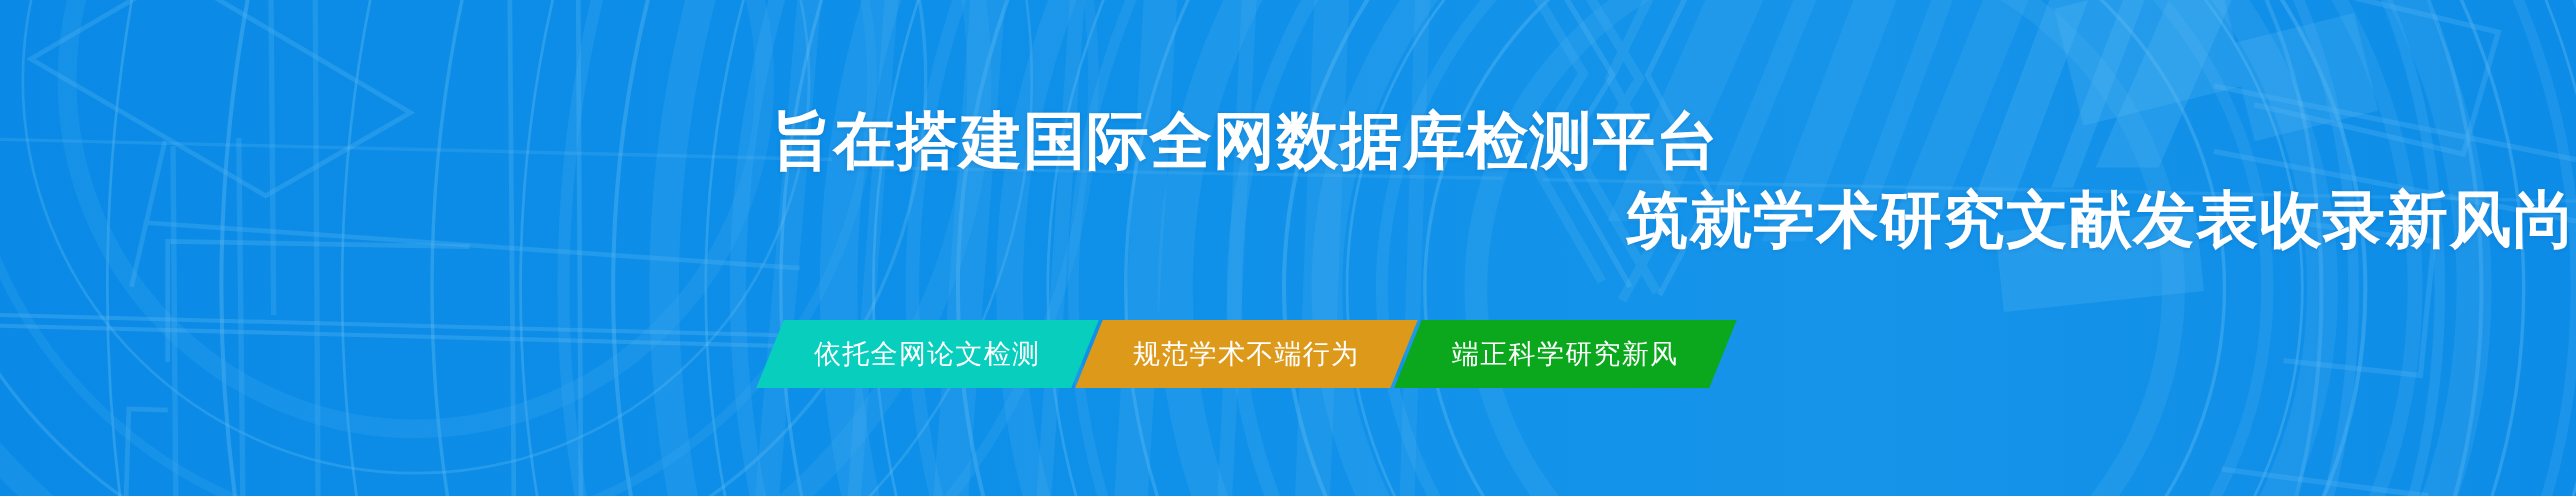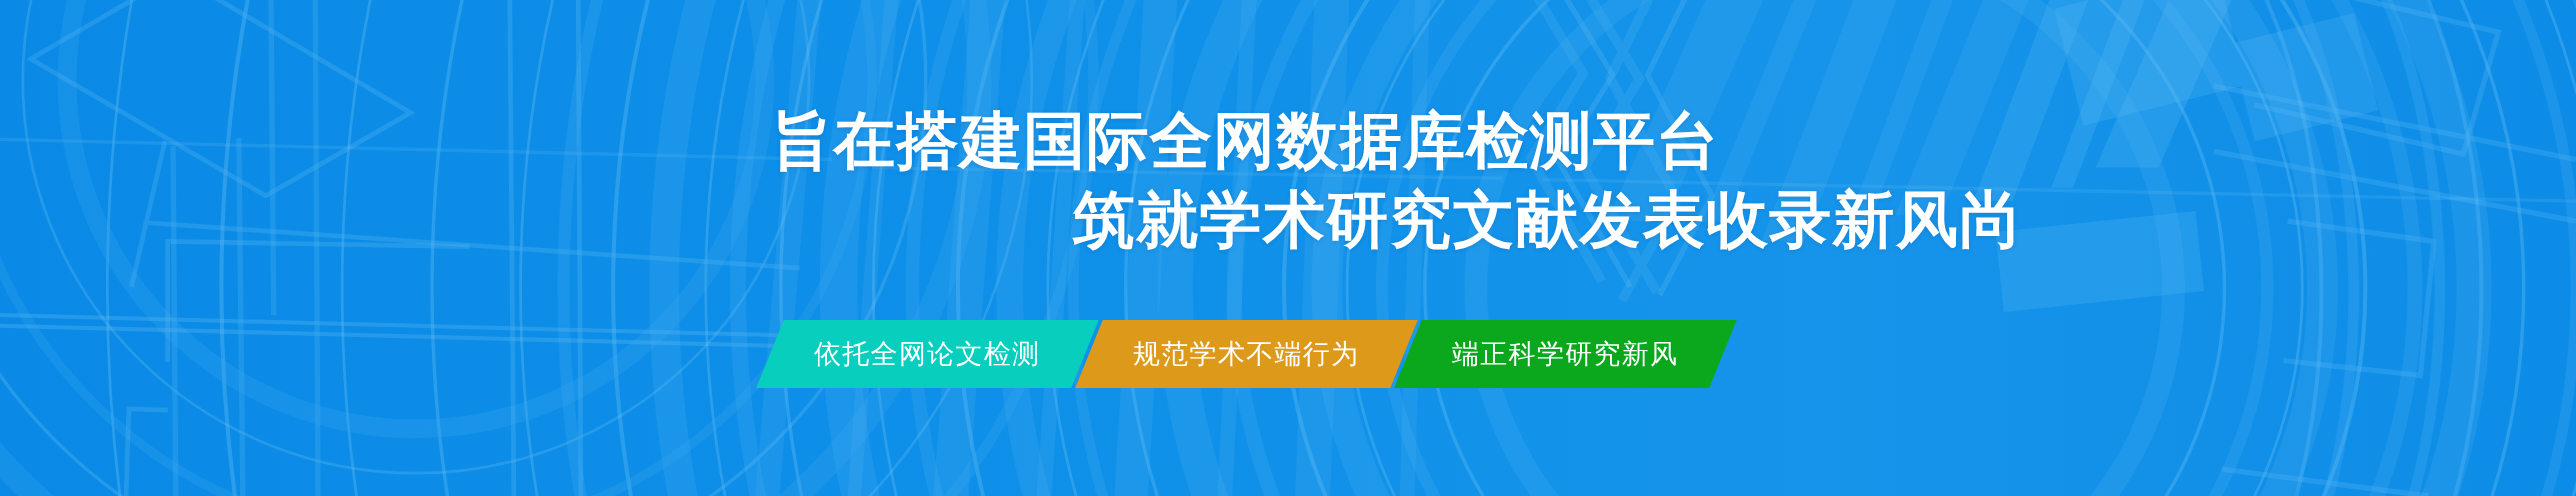--- a/index.html
+++ b/index.html
@@ -36,21 +36,21 @@
   .headline-line {
     color: #ffffff;
     font-size: 62px;
     font-weight: bold;
     letter-spacing: 1.3px;
     line-height: 79px;
     white-space: nowrap;
     text-shadow: 0 1.3px 4px rgba(0, 60, 120, 0.18);
   }
   .headline-line.l1 { padding-left: 770px; }
-  .headline-line.l2 { padding-left: 1073px; }
+  .headline-line.l2 { padding-left: 1073px; text-align: right; }
 
   
   .tag-strip {
     position: absolute;
     left: 770px;
     top: 320px;
     height: 68px;
     display: flex;
     align-items: stretch;
     gap: 4px;

